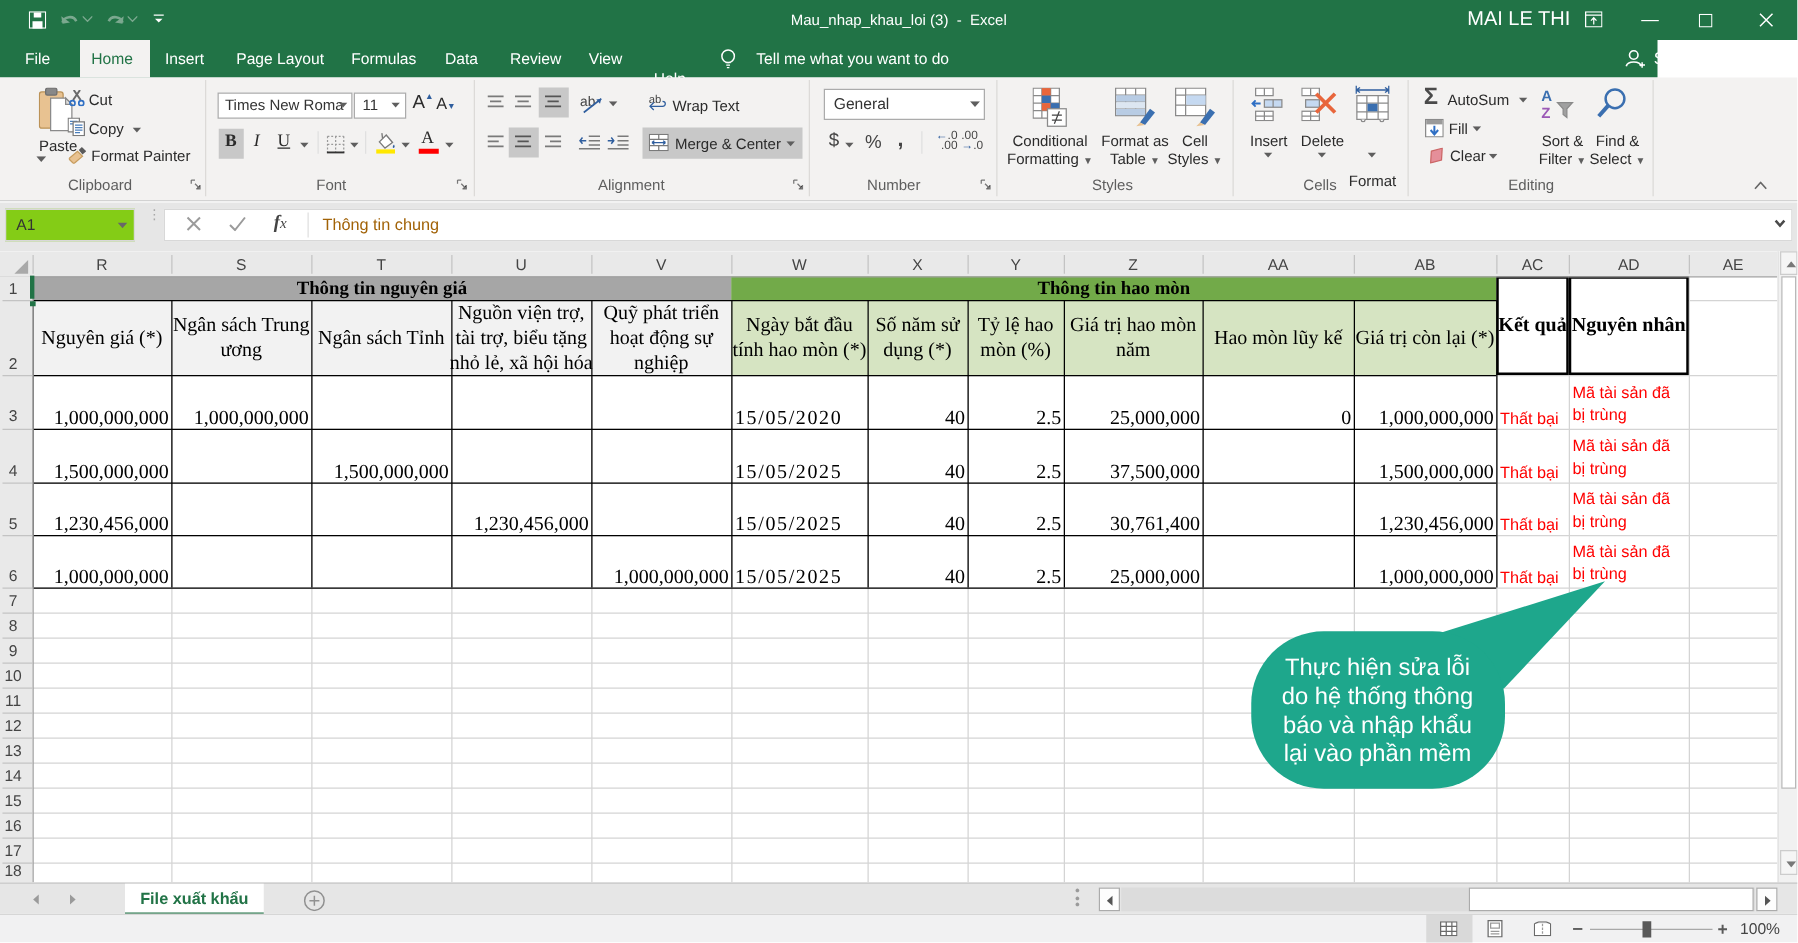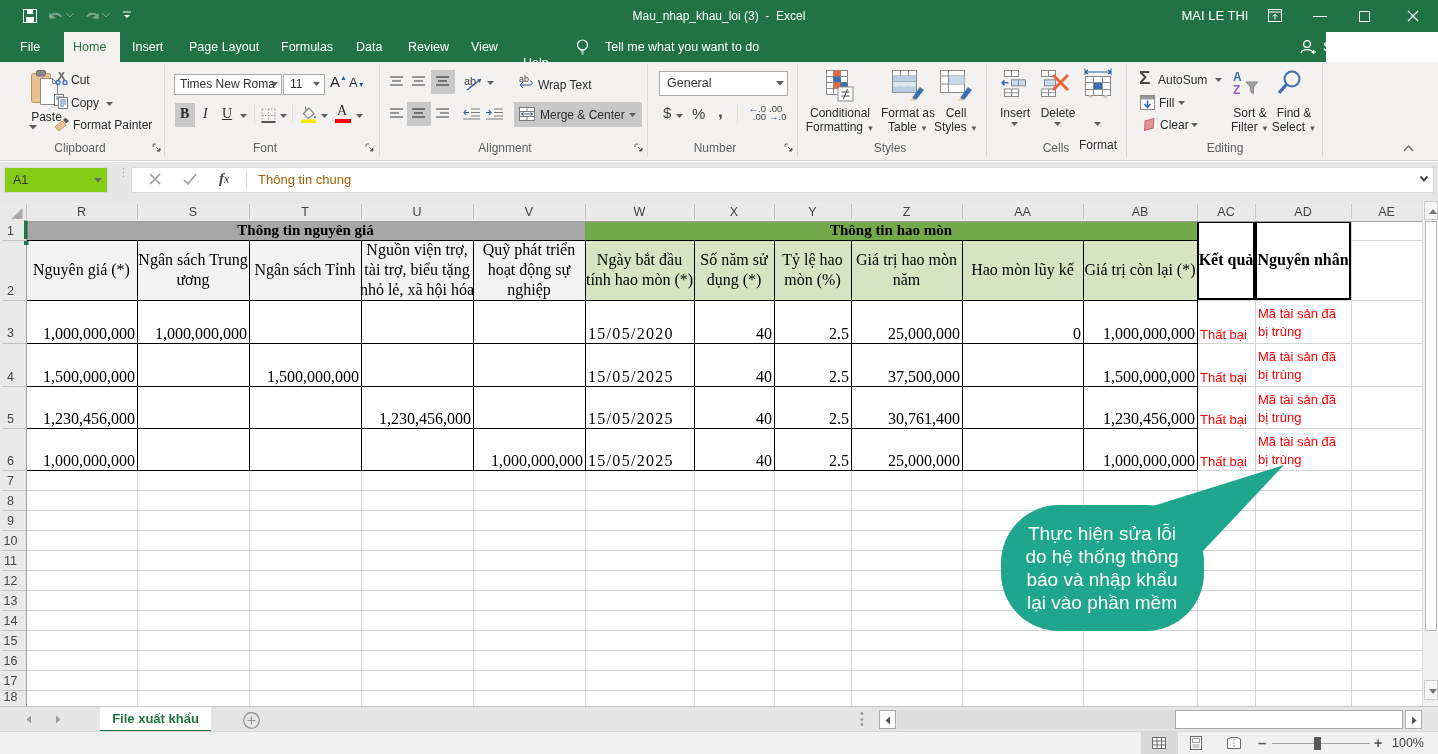--- a/index.html
+++ b/index.html
@@ -30,21 +30,21 @@
     <path d="M15 4 L14 10 L8 9 Z" fill="#7ba88f"></path>
   </svg>
   <svg class="abs" style="left:102px;top:12px" width="8" height="6" viewBox="0 0 8 6">
       <path d="M0 1 L4 5 L8 1" fill="none" stroke="#7ba88f"></path>
     </svg>
   <svg class="abs" style="left:122px;top:11px" width="10" height="10" viewBox="0 0 10 10">
     <path d="M1 1 H9" stroke="#fff"></path>
       <path d="M2 4 L5 7 L8 4" fill="#fff"></path>
   </svg>
   <div class="abs" style="left:0;top:0;width:1438px;height:32px;line-height:32px;text-align:center;color:#fff;font-size:12px;">Mau_nhap_khau_loi (3)&nbsp; -&nbsp; Excel</div>
-  <div class="abs" style="left:1160px;top:0;width:110px;height:32px;line-height:32px;text-align:center;color:#fff;font-size:13px;">MAI LE THI</div>
+  <div class="abs" style="left:1160px;top:0;width:110px;height:32px;line-height:32px;text-align:center;color:#fff;font-size:16px;">MAI LE THI</div>
 
   <svg class="abs" style="left:1268px;top:9px" width="14" height="13" viewBox="0 0 14 13">
     <rect x="0.5" y="0.5" width="13" height="12" fill="none" stroke="#fff"></rect>
     <path d="M0.5 3 H13.5" stroke="#fff"></path>
     <path d="M7 10.5 V5.5 M4.8 7.5 L7 5.2 L9.2 7.5" stroke="#fff" fill="none"></path>
   </svg>
   <div class="abs" style="left:1308px;top:0px;width:24px;height:32px;color:#fff;font-size:14px;text-align:center;line-height:30px;">—</div>
   <svg class="abs" style="left:1359px;top:11px" width="11" height="11" viewBox="0 0 11 11">
       <rect x="0.5" y="0.5" width="10" height="10" fill="none" stroke="#fff"></rect>
     </svg>

